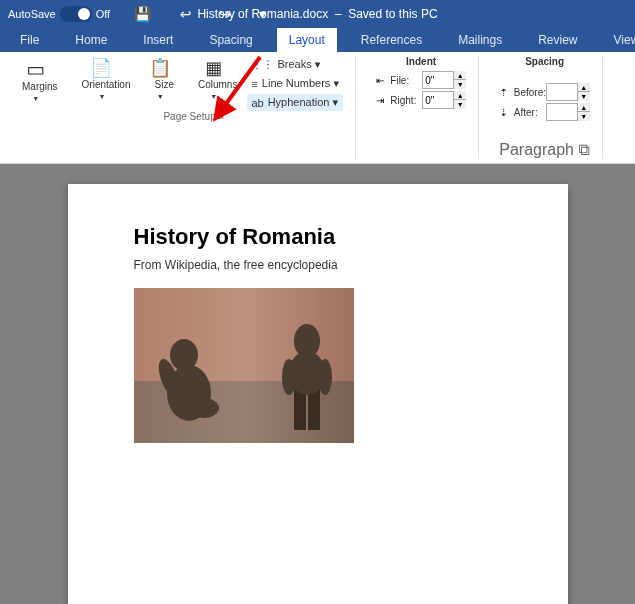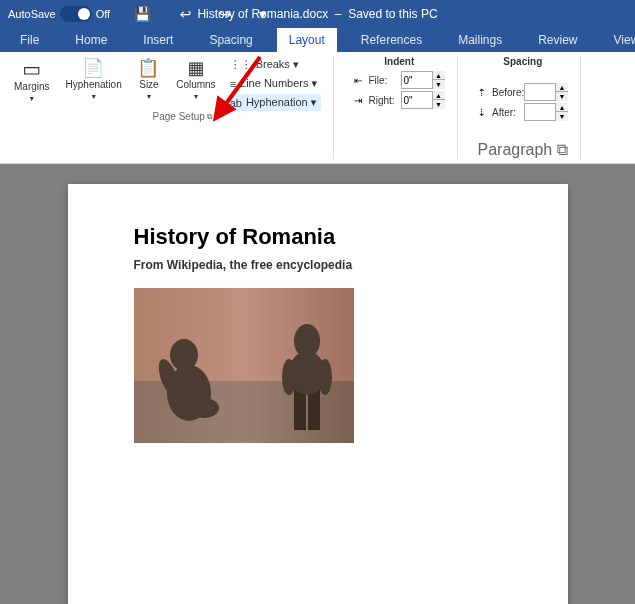--- a/index.html
+++ b/index.html
@@ -47,21 +47,21 @@
     .ribbon-group:last-child { border-right: none; }
     .ribbon-group-items { display: flex; align-items: flex-start; gap: 4px; }
 
     .ribbon-btn {
       display: flex; flex-direction: column; align-items: center;
       background: none; border: none; cursor: pointer;
       padding: 3px 6px; border-radius: 3px; font-size: 10px; color: #333;
       gap: 2px;
     }
     .ribbon-btn-icon { font-size: 20px; line-height: 1; }
-    .ribbon-btn-label { font-size: 10px; }
+    .ribbon-btn-label { font-size: 10px; margin-left: 8px; }
 
     .ribbon-btn-small {
       display: flex; align-items: center; gap: 4px;
       background: none; border: none; cursor: pointer;
       padding: 2px 4px; border-radius: 2px; font-size: 11px; color: #333;
     }
 
     .ribbon-dropdown-group { display: flex; flex-direction: column; gap: 2px; }
     .ribbon-param-row { display: flex; align-items: center; gap: 4px; font-size: 10px; }
     .ribbon-param-row label { width: 28px; color: #333; }
@@ -81,21 +81,21 @@
       justify-content: center;
     }
     .document-page {
       background: white;
       width: 500px;
       min-height: 400px;
       box-shadow: 0 2px 8px rgba(0,0,0,0.3);
       padding: 40px 50px 30px 66px;
     }
     .doc-title { font-size: 22px; font-weight: bold; margin-bottom: 8px; }
-    .doc-subtitle { font-size: 12px; color: #333; margin-bottom: 16px; font-weight: bold; }
+    .doc-subtitle { font-size: 12px; color: #333; margin-bottom: 16px; }
     .doc-section-heading {
       font-size: 16px; font-weight: bold; margin-bottom: 8px;
       display: inline-block; background: #e0e0e0; padding: 2px 8px 2px 0;
     }
     .doc-image-container { margin: 4px 0; }
     .doc-image {
       width: 220px; height: 150px;
       background: linear-gradient(135deg, #8b7355 0%, #a0876a 30%, #7a6048 60%, #6b5240 100%);
       position: relative; overflow: hidden;
     }
@@ -148,21 +148,21 @@
   <div class="ribbon-group">
     <div class="ribbon-group-items">
 
       <button class="ribbon-btn">
         <span class="ribbon-btn-icon">▭</span>
         <span class="ribbon-btn-label">Margins</span>
         <span style="font-size:8px;">▾</span>
       </button>
       <button class="ribbon-btn">
         <span class="ribbon-btn-icon" style="font-size:18px;">📄</span>
-        <span class="ribbon-btn-label">Hyphenation</span>
+        <span class="ribbon-btn-label">Orientation</span>
         <span style="font-size:8px;">▾</span>
       </button>
       <button class="ribbon-btn">
         <span class="ribbon-btn-icon" style="font-size:18px;">📋</span>
         <span class="ribbon-btn-label">Size</span>
         <span style="font-size:8px;">▾</span>
       </button>
       <button class="ribbon-btn">
         <span class="ribbon-btn-icon" style="font-size:18px;">▦</span>
         <span class="ribbon-btn-label">Columns</span>

